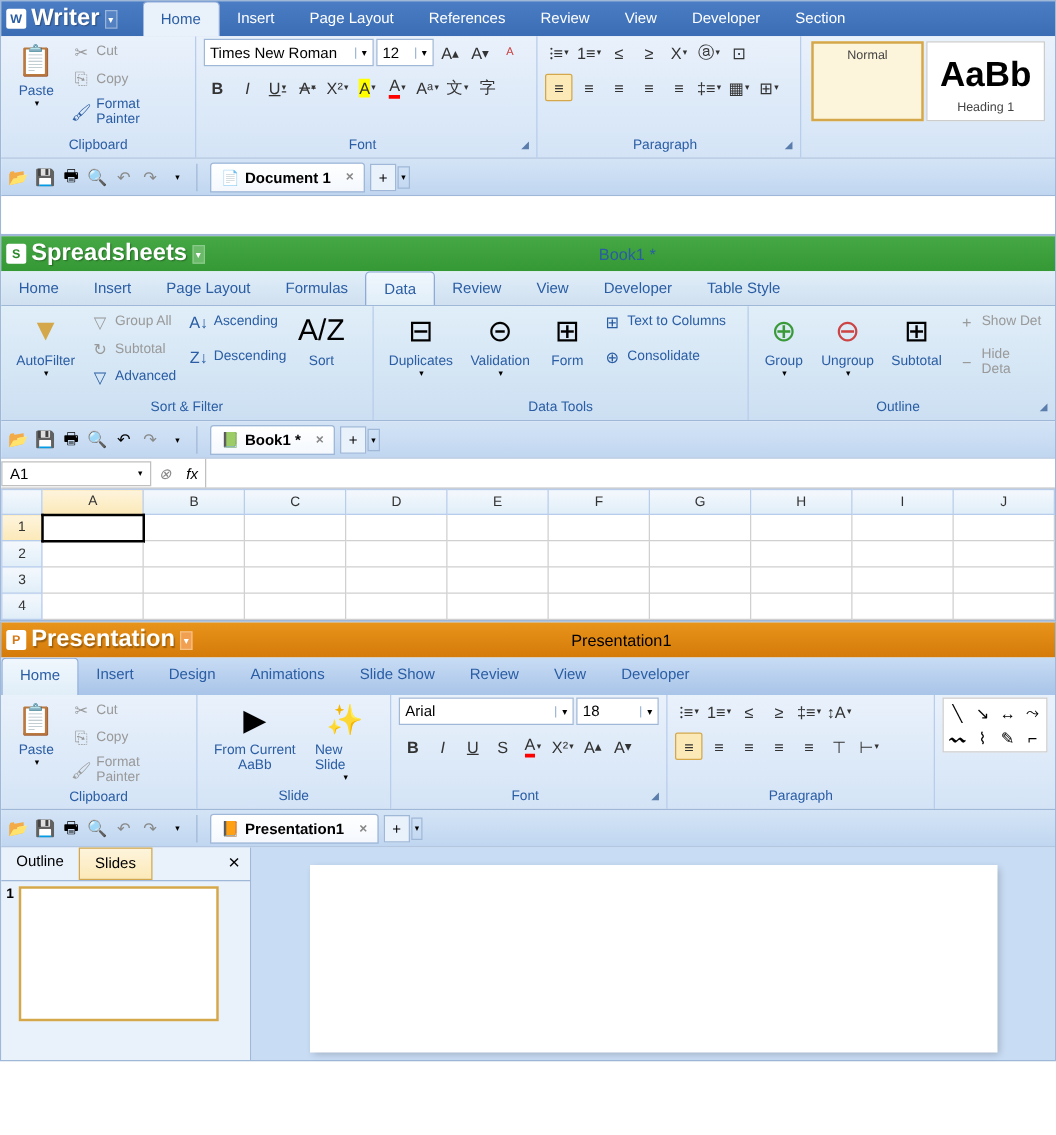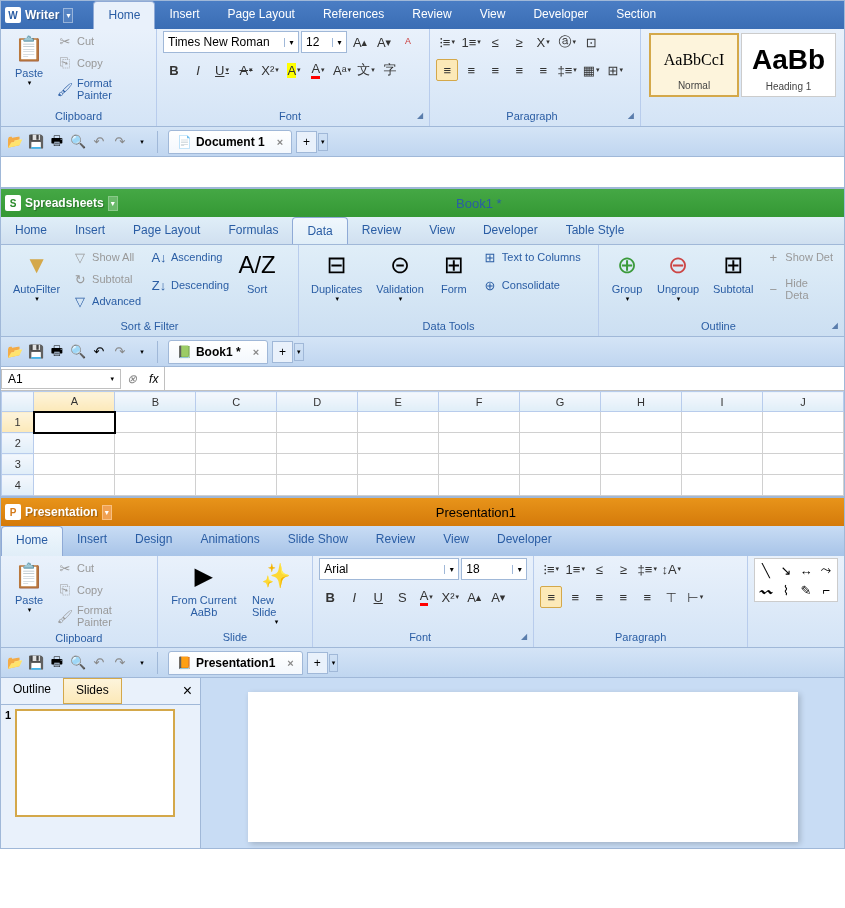--- a/index.html
+++ b/index.html
@@ -5,21 +5,21 @@
 * { box-sizing: border-box; margin: 0; padding: 0; font-family: Tahoma, Arial, sans-serif; }
 body { width: 845px; height: 908px; overflow: hidden; background: #fff; }
 .app-section { border: 1px solid #a0b8d8; }
 
 
 .writer-titlebar { background: linear-gradient(180deg,#4a7dc4,#3a6db4); height: 28px; display: flex; align-items: center; padding: 0 4px; }
 .app-icon { width: 16px; height: 16px; background: #fff; border-radius: 2px; display: inline-flex; align-items: center; justify-content: center; font-size: 10px; font-weight: bold; margin-right: 4px; }
 .app-icon.writer-ico { color: #2a5da4; }
 .app-icon.spread-ico { color: #2a8a2a; background:#fff; }
 .app-icon.pres-ico { color: #d47a1a; background:#fff; }
-.app-title { color: #fff; font-weight: bold; font-size: 12px; text-shadow: 1px 1px 1px rgba(0,0,0,0.3); margin-right: 4px; }
+.app-title { color: #fff; font-weight: bold; font-size: 19px; text-shadow: 1px 1px 1px rgba(0,0,0,0.3); margin-right: 4px; }
 .drop-arrow { color: #fff; font-size: 8px; padding: 2px; cursor: pointer; border: 1px solid rgba(255,255,255,0.4); background: rgba(255,255,255,0.1); }
 
 
 .ribbon-tabs { display: flex; background: linear-gradient(180deg,#4a7dc4,#3a6db4); height: 28px; position: relative; }
 .ribbon-tab { padding: 6px 14px; color: #fff; font-size: 12px; cursor: pointer; border-top-left-radius: 4px; border-top-right-radius: 4px; }
 .ribbon-tab.active { background: #e9f1fb; color: #2a5da4; border: 1px solid #8faad6; border-bottom: none; }
 .writer-ribbon-tabs { background: linear-gradient(180deg,#5a8dd4,#4a7dc4); }
 .writer-ribbon-tabs .ribbon-tab { font-size: 12px; }
 
 
@@ -214,21 +214,20 @@
           <span class="iconbtn">▦<span class="caret">▾</span></span>
           <span class="iconbtn">⊞<span class="caret">▾</span></span>
         </div>
       </div>
       <div class="ribbon-group-label"><span>Paragraph</span><span class="dialog-launcher">◢</span></div>
     </div>
 
     <div class="ribbon-group" style="border-right:none; flex:1">
       <div class="style-gallery">
         <div class="style-item selected">
-          <div class="style-preview" style="font-family:'Times New Roman';font-size:16px">AaBbCcI</div>
           <div class="style-name">Normal</div>
         </div>
         <div class="style-item" style="width:95px">
           <div class="style-preview" style="font-family:Liberation Sans, sans-serif;font-size:28px;font-weight:bold">AaBb</div>
           <div class="style-name">Heading 1</div>
         </div>
       </div>
     </div>
   </div>
 
@@ -277,21 +276,21 @@
     <div class="ribbon-group" style="width:298px">
       <div class="ribbon-group-content">
         <div class="btn-large">
           <span class="btn-large-icon" style="color:#d4a84a">▼</span>
           <span class="btn-large-label">AutoFilter</span>
           <span class="caret">▾</span>
         </div>
         <div class="vcol">
           <div class="btn-small disabled">
               <span class="icon-sm">▽</span>
-              <span>Show All</span>
+              <span>Group All</span>
             </div>
           <div class="btn-small disabled">
               <span class="icon-sm">↻</span>
               <span>Subtotal</span>
             </div>
           <div class="btn-small">
               <span class="icon-sm">▽</span>
               <span>Advanced</span>
             </div>
         </div>

